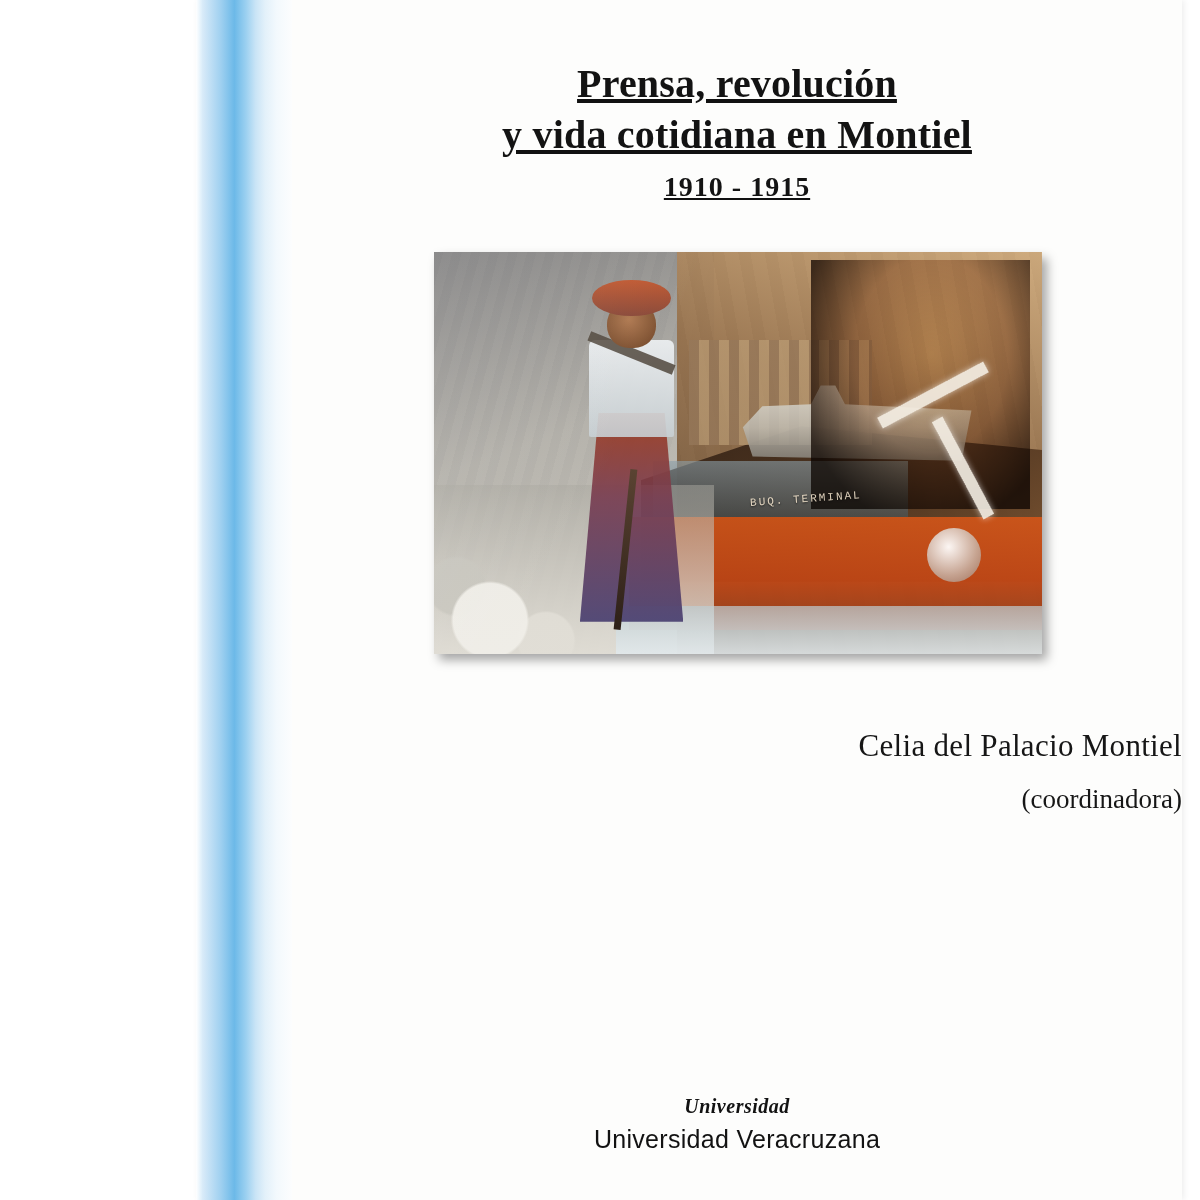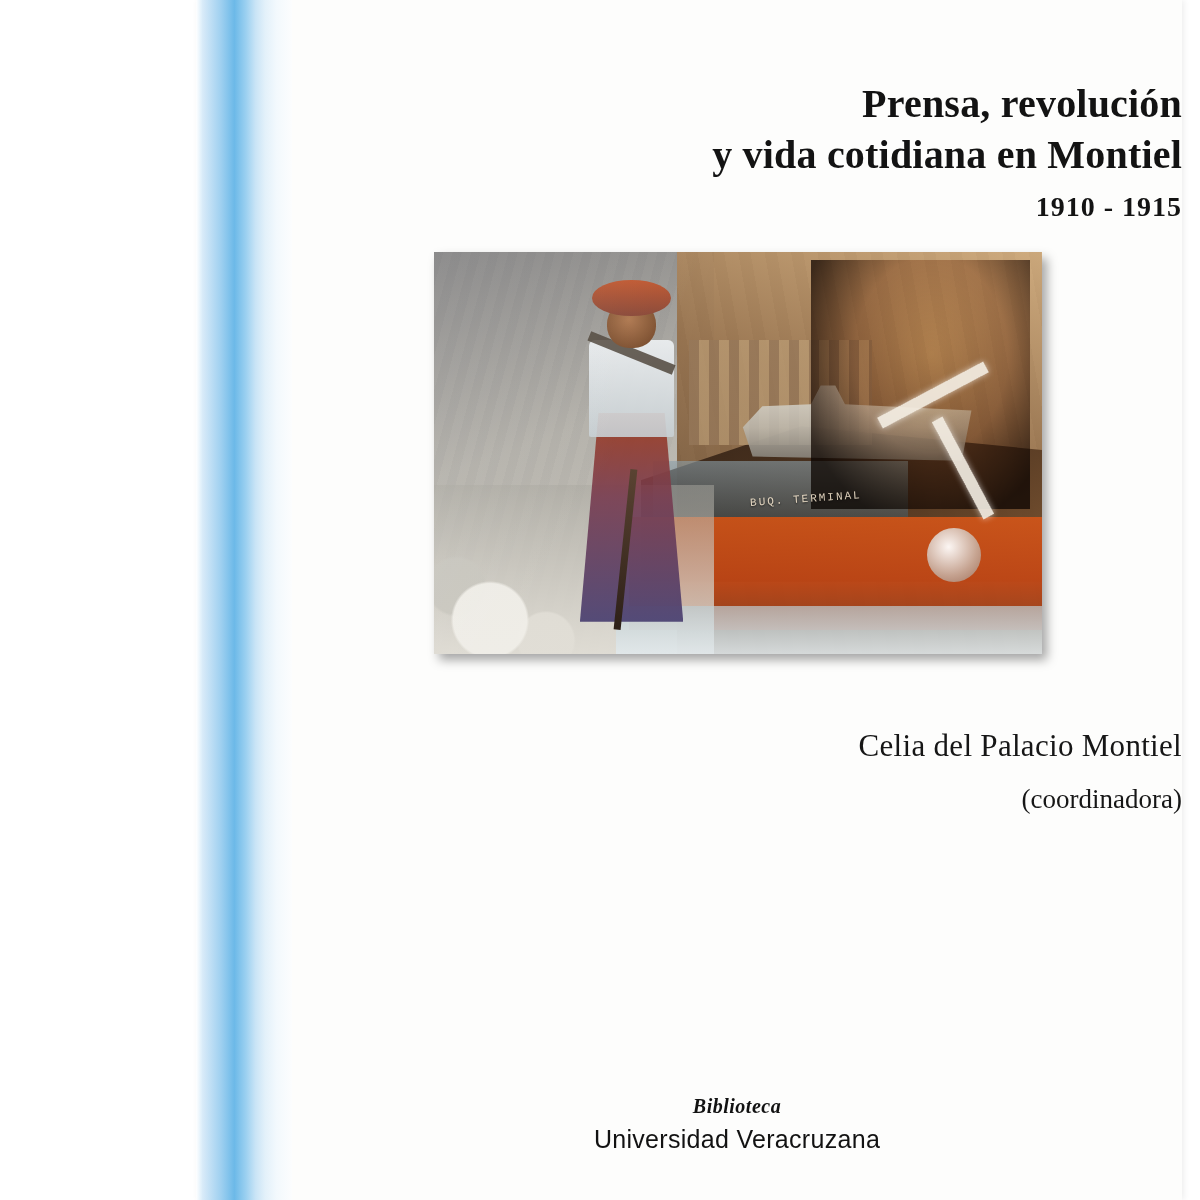--- a/index.html
+++ b/index.html
@@ -65,24 +65,25 @@
     top: 0;
     width: 890px;
     height: 1200px;
     background: #fdfdfc;
   }
 
   
   .title-block {
     position: absolute;
     left: 0;
-    top: 78px;
+    top: 58px;
     width: 890px;
-    text-align: right;
+    text-align: center;
     color: #111111;
+    text-decoration: underline;
   }
   .title-line {
     font-size: 40px;
     font-weight: bold;
     letter-spacing: 0.2px;
     line-height: 1.28;
     color: #131313;
   }
   .subtitle-line {
     margin-top: 11px;
@@ -296,19 +297,19 @@
         <div class="ill-text">BUQ. TERMINAL</div>
         <div class="ill-layer ill-gloss"></div>
       </div>
 
       <div class="author-block">
         <div class="author-name">Celia del Palacio Montiel</div>
         <div class="author-role">(coordinadora)</div>
       </div>
 
       <div class="publisher">
-        <div class="pub-line1">Biblioteca</div>
+        <div class="pub-line1">Universidad</div>
         <div class="pub-line2">Universidad Veracruzana</div>
       </div>
 
     </div>
   </div>
 </div>
 
 </body></html>

